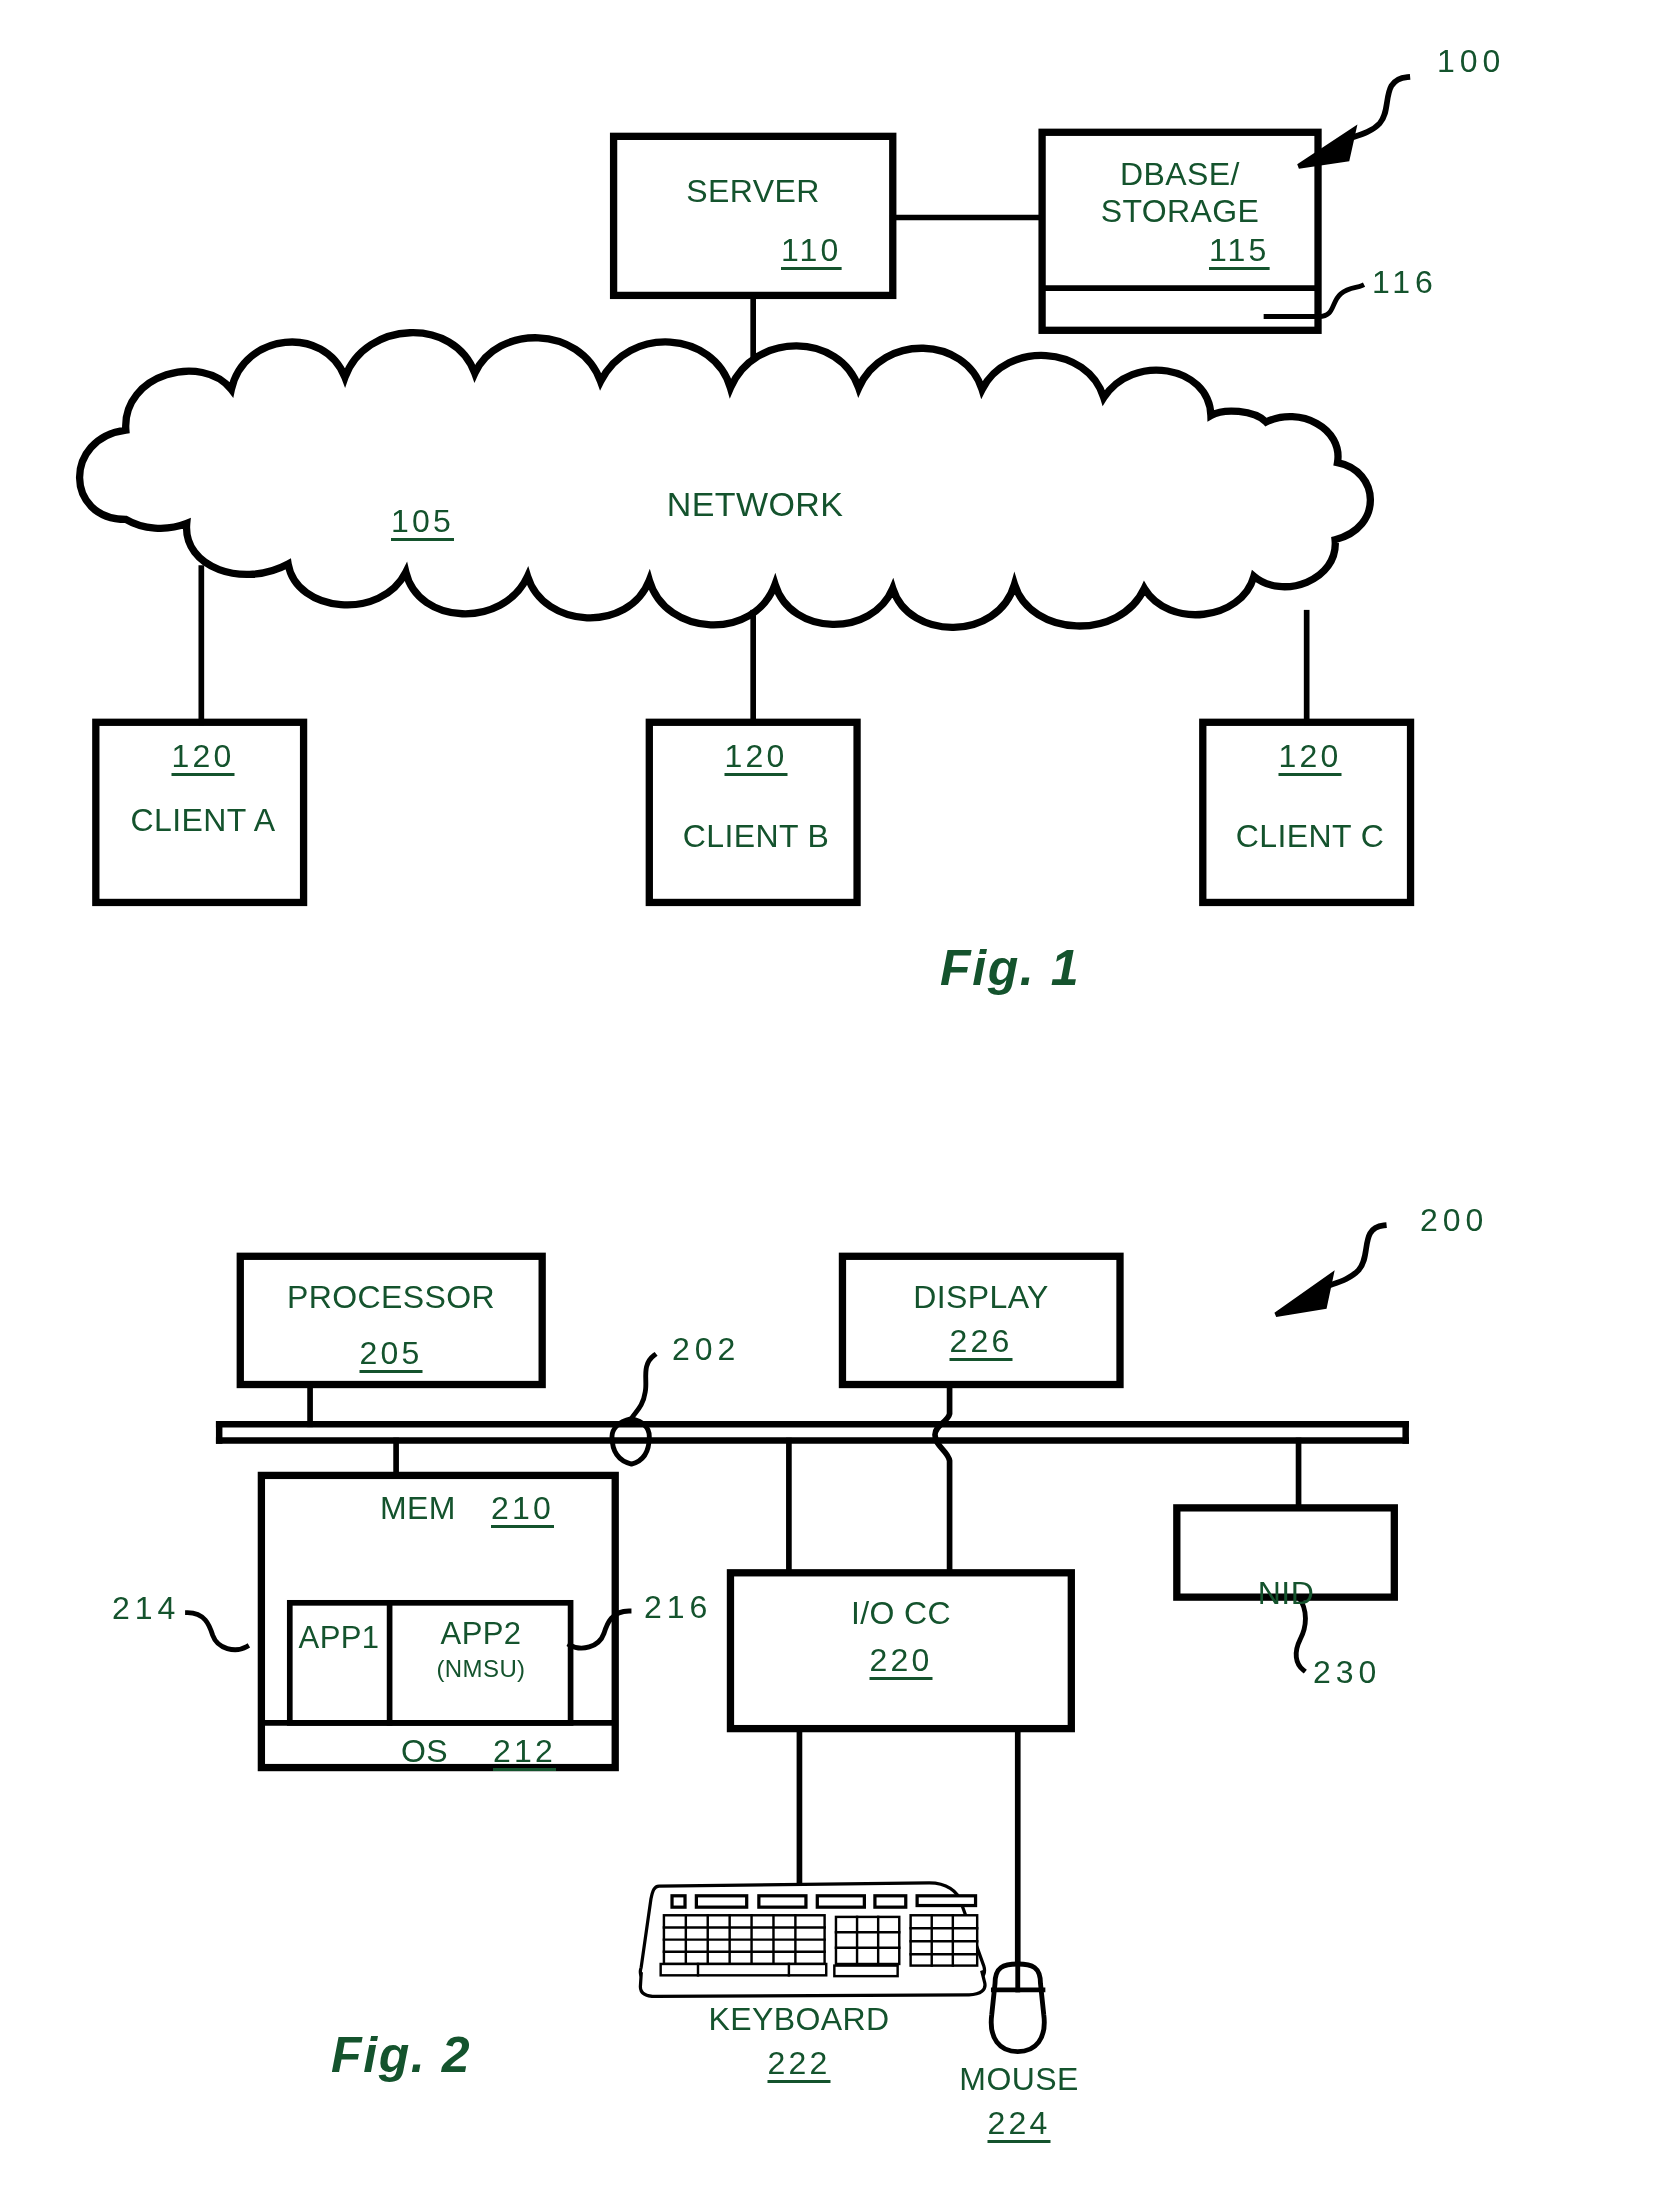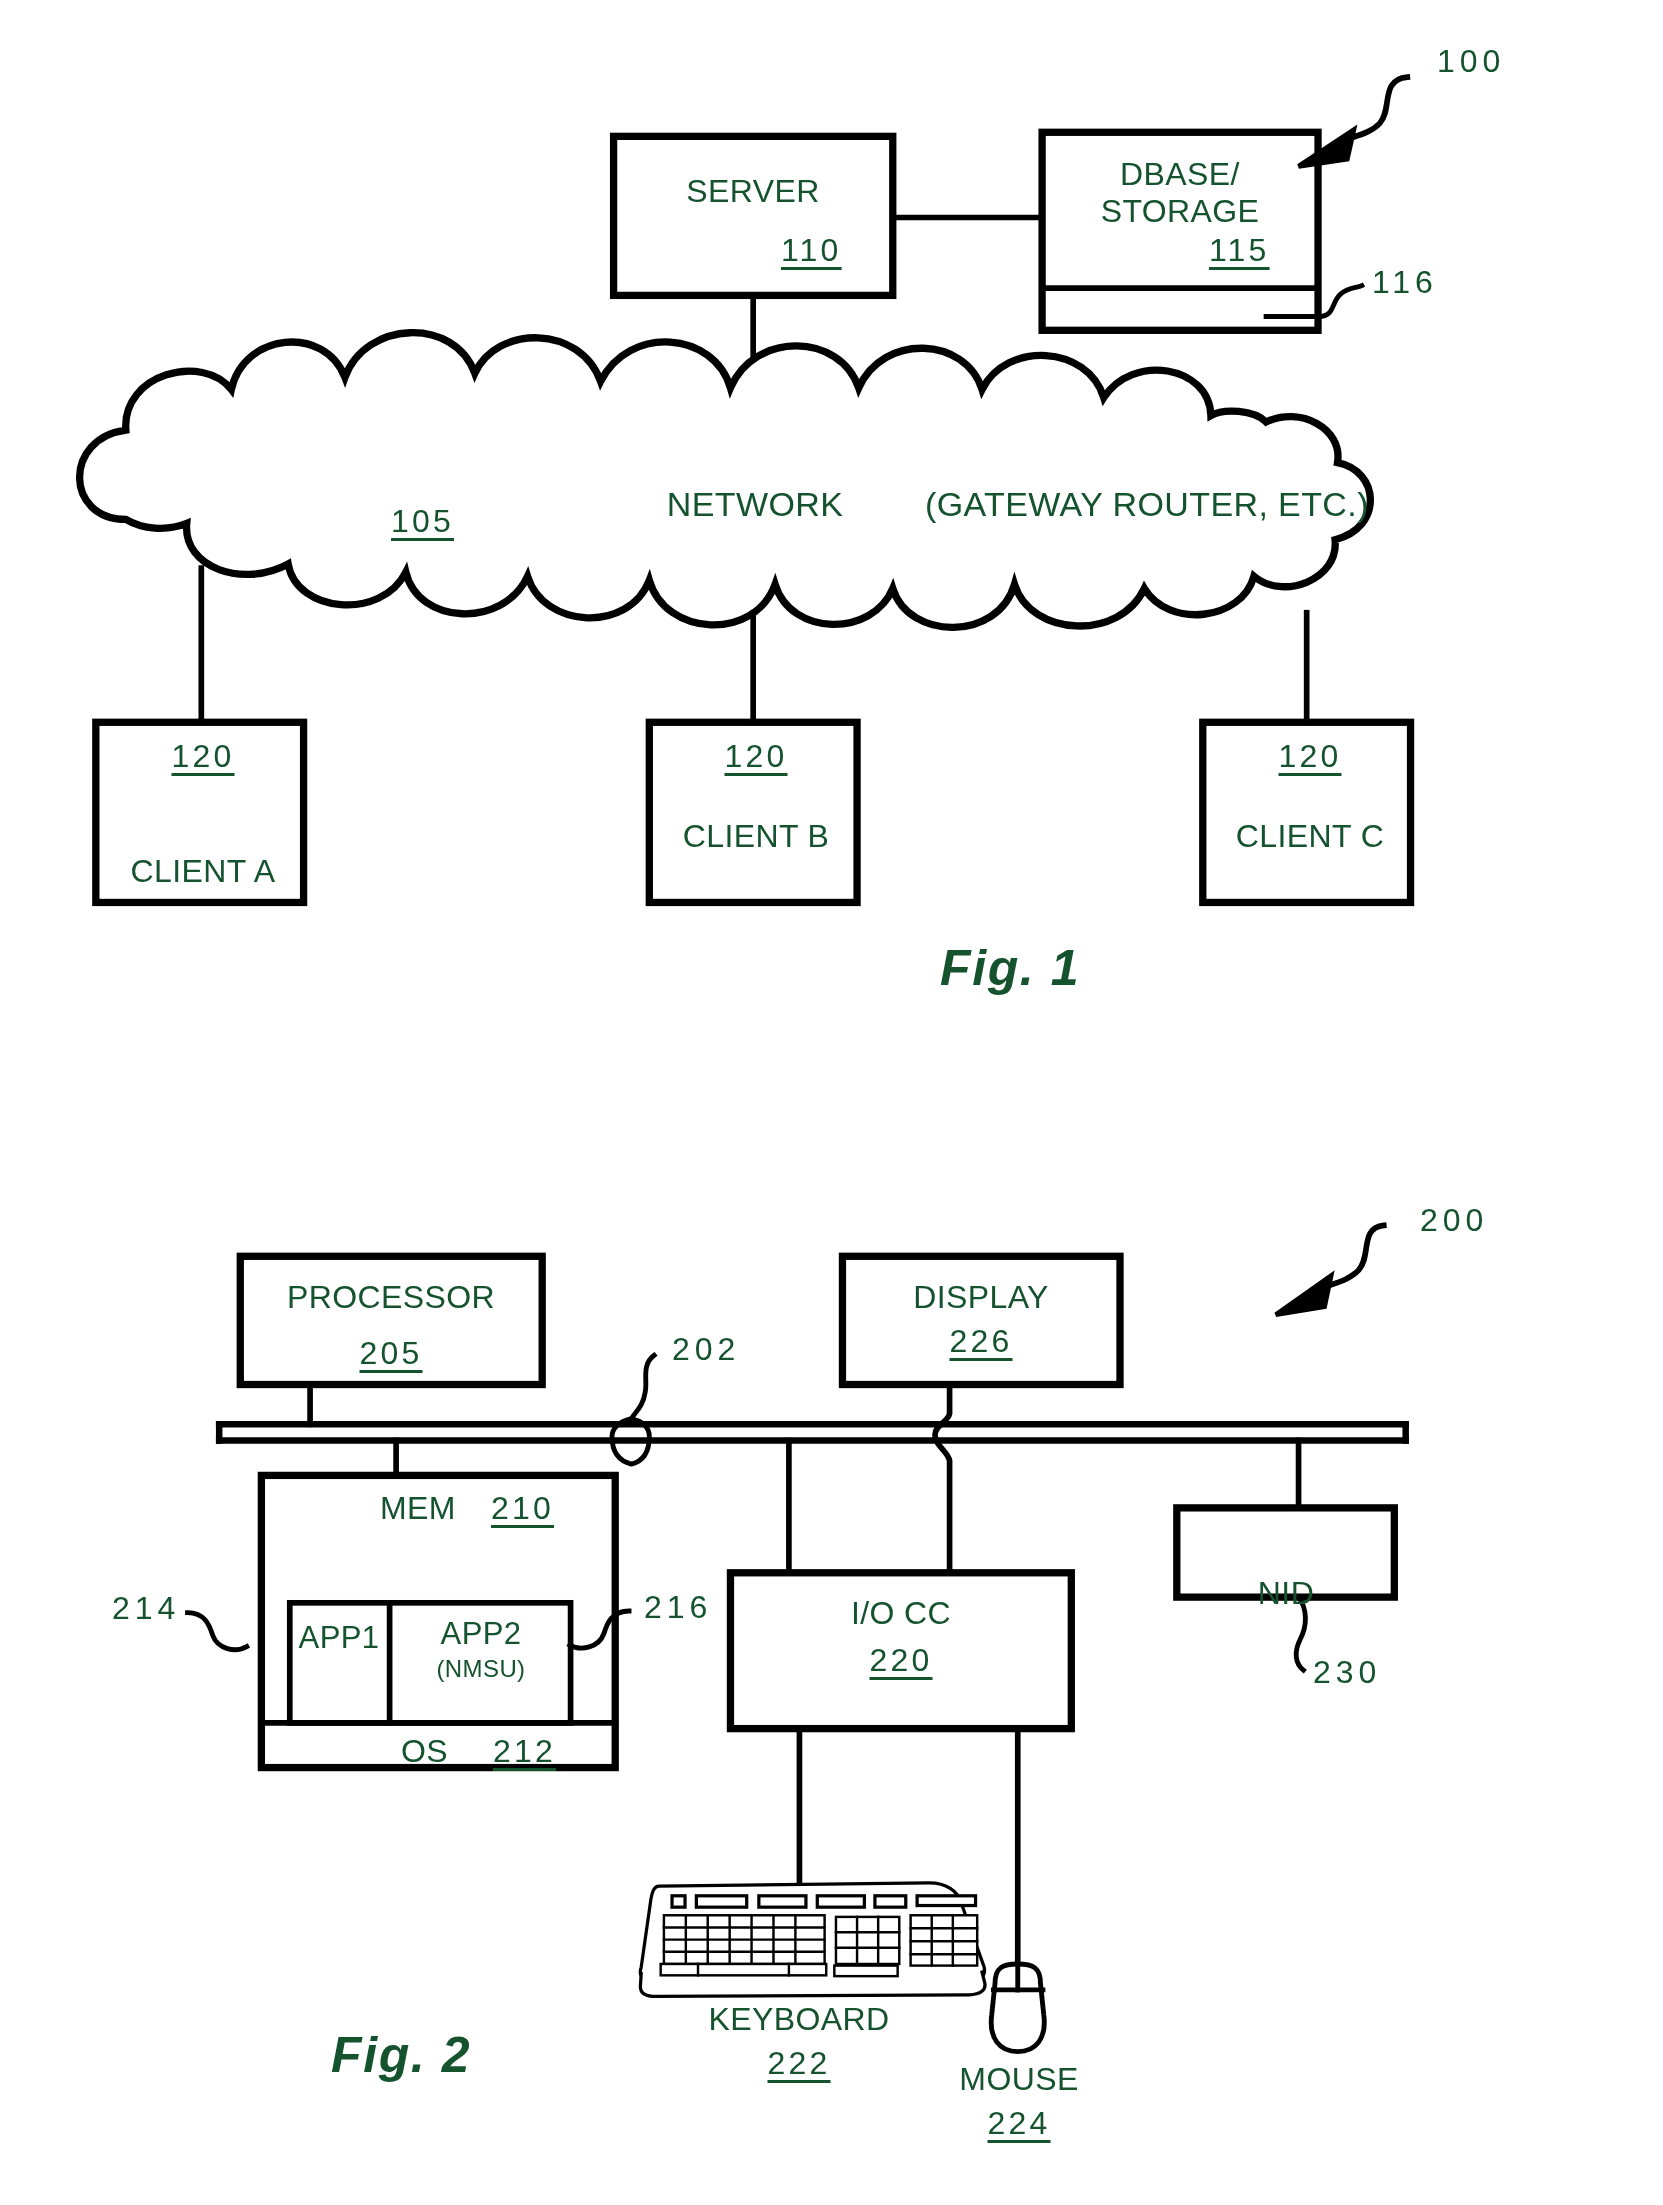--- a/index.html
+++ b/index.html
@@ -241,25 +241,24 @@
   <div class="lbl ref" style="left:781px; top:234px;">110</div>
 
   <div class="lbl ref-plain" style="left:1437px; top:45px;">100</div>
 
   <div class="lbl box-title ctr" style="left:1180px; top:158px;">DBASE/</div>
   <div class="lbl box-title ctr" style="left:1180px; top:195px;">STORAGE</div>
   <div class="lbl ref" style="left:1209px; top:234px;">115</div>
   <div class="lbl ref-plain" style="left:1372px; top:266px;">116</div>
 
   <div class="lbl box-title ctr" style="left:755px; top:487px; font-size:34px;">NETWORK</div>
-  <div class="lbl box-title" style="left:925px; top:487px; font-size:34px;">(GATEWAY ROUTER, ETC.)</div>
   <div class="lbl ref" style="left:391px; top:505px;">105</div>
 
   <div class="lbl ref ctr" style="left:203px; top:740px;">120</div>
-  <div class="lbl box-title ctr" style="left:203px; top:855px;text-align:center;">CLIENT A</div>
+  <div class="lbl box-title ctr" style="left:203px; top:804px;text-align:center;">CLIENT A</div>
 
   <div class="lbl ref ctr" style="left:756px; top:740px;">120</div>
   <div class="lbl box-title ctr" style="left:756px; top:820px;">CLIENT B</div>
 
   <div class="lbl ref ctr" style="left:1310px; top:740px;">120</div>
   <div class="lbl box-title ctr" style="left:1310px; top:820px;">CLIENT C</div>
 
   <div class="lbl figcap" style="left:940px; top:942px;">Fig.  1</div>
 
   <div class="lbl ref-plain" style="left:1420px; top:1204px;">200</div>

